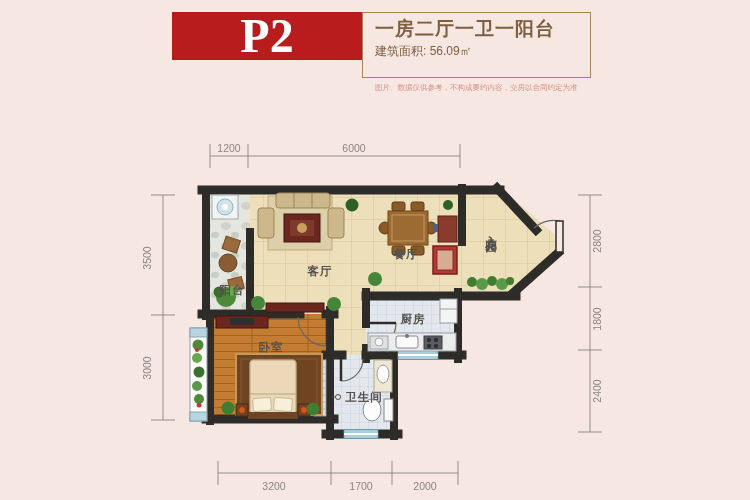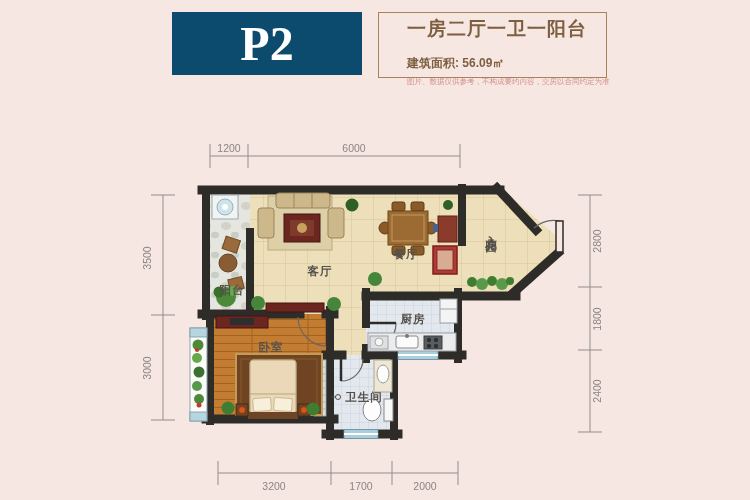--- a/index.html
+++ b/index.html
@@ -2,34 +2,34 @@
 <html><head>
 <meta charset="utf-8">
 <style>
   html,body{margin:0;padding:0;}
   body{
     width:750px;height:500px;overflow:hidden;position:relative;
     background:#f7e7e2;
     font-family:"Liberation Sans", sans-serif;
   }
   .hdr-brown{
-    position:absolute;left:172px;top:12px;width:190px;height:63px;
-    background:#0c4a6e;color:#fff;display:flex;align-items:center;justify-content:center;gap:8px;
+    position:absolute;left:172px;top:12px;width:190px;height:48px;
+    background:#b91c1c;color:#fff;display:flex;align-items:center;justify-content:center;gap:8px;
   }
   .hdr-brown .code{
     font-family:"Liberation Serif", serif;font-weight:bold;font-size:48px;line-height:1;
   }
   .hdr-brown .suffix{font-size:27px;font-weight:bold;letter-spacing:2px;padding-top:6px;}
   .hdr-box{
-    position:absolute;left:378px;top:12px;width:229px;height:66px;
-    border:1px solid #a8835a;box-sizing:border-box;padding:5px 0 0 28px;
+    position:absolute;left:362px;top:12px;width:229px;height:66px;
+    border:1px solid #a8835a;box-sizing:border-box;padding:5px 0 0 12px;
   }
   .hdr-title{color:#7d5f3f;font-size:19px;font-weight:bold;letter-spacing:1px;line-height:1.2;}
-  .hdr-area{color:#7d5f3f;font-size:12px;font-weight:bold;margin-top:14px;}
-  .hdr-disc{color:#d4908b;font-size:7.5px;margin-top:5px;white-space:nowrap;}
+  .hdr-area{color:#7d5f3f;font-size:12px;font-weight:normal;margin-top:2px;}
+  .hdr-disc{color:#d4908b;font-size:7.5px;margin-top:23px;white-space:nowrap;}
   svg{position:absolute;left:0;top:0;}
   .room-label{fill:#55514b;font-size:11.5px;font-weight:bold;letter-spacing:1px;}
   .dim-text{fill:#8a8683;font-size:10.5px;}
   .dim-stroke{stroke:#918d89;stroke-width:1;}
 </style>
 </head>
 <body>
 
 <div class="hdr-brown">
   <span class="code">P2</span>

